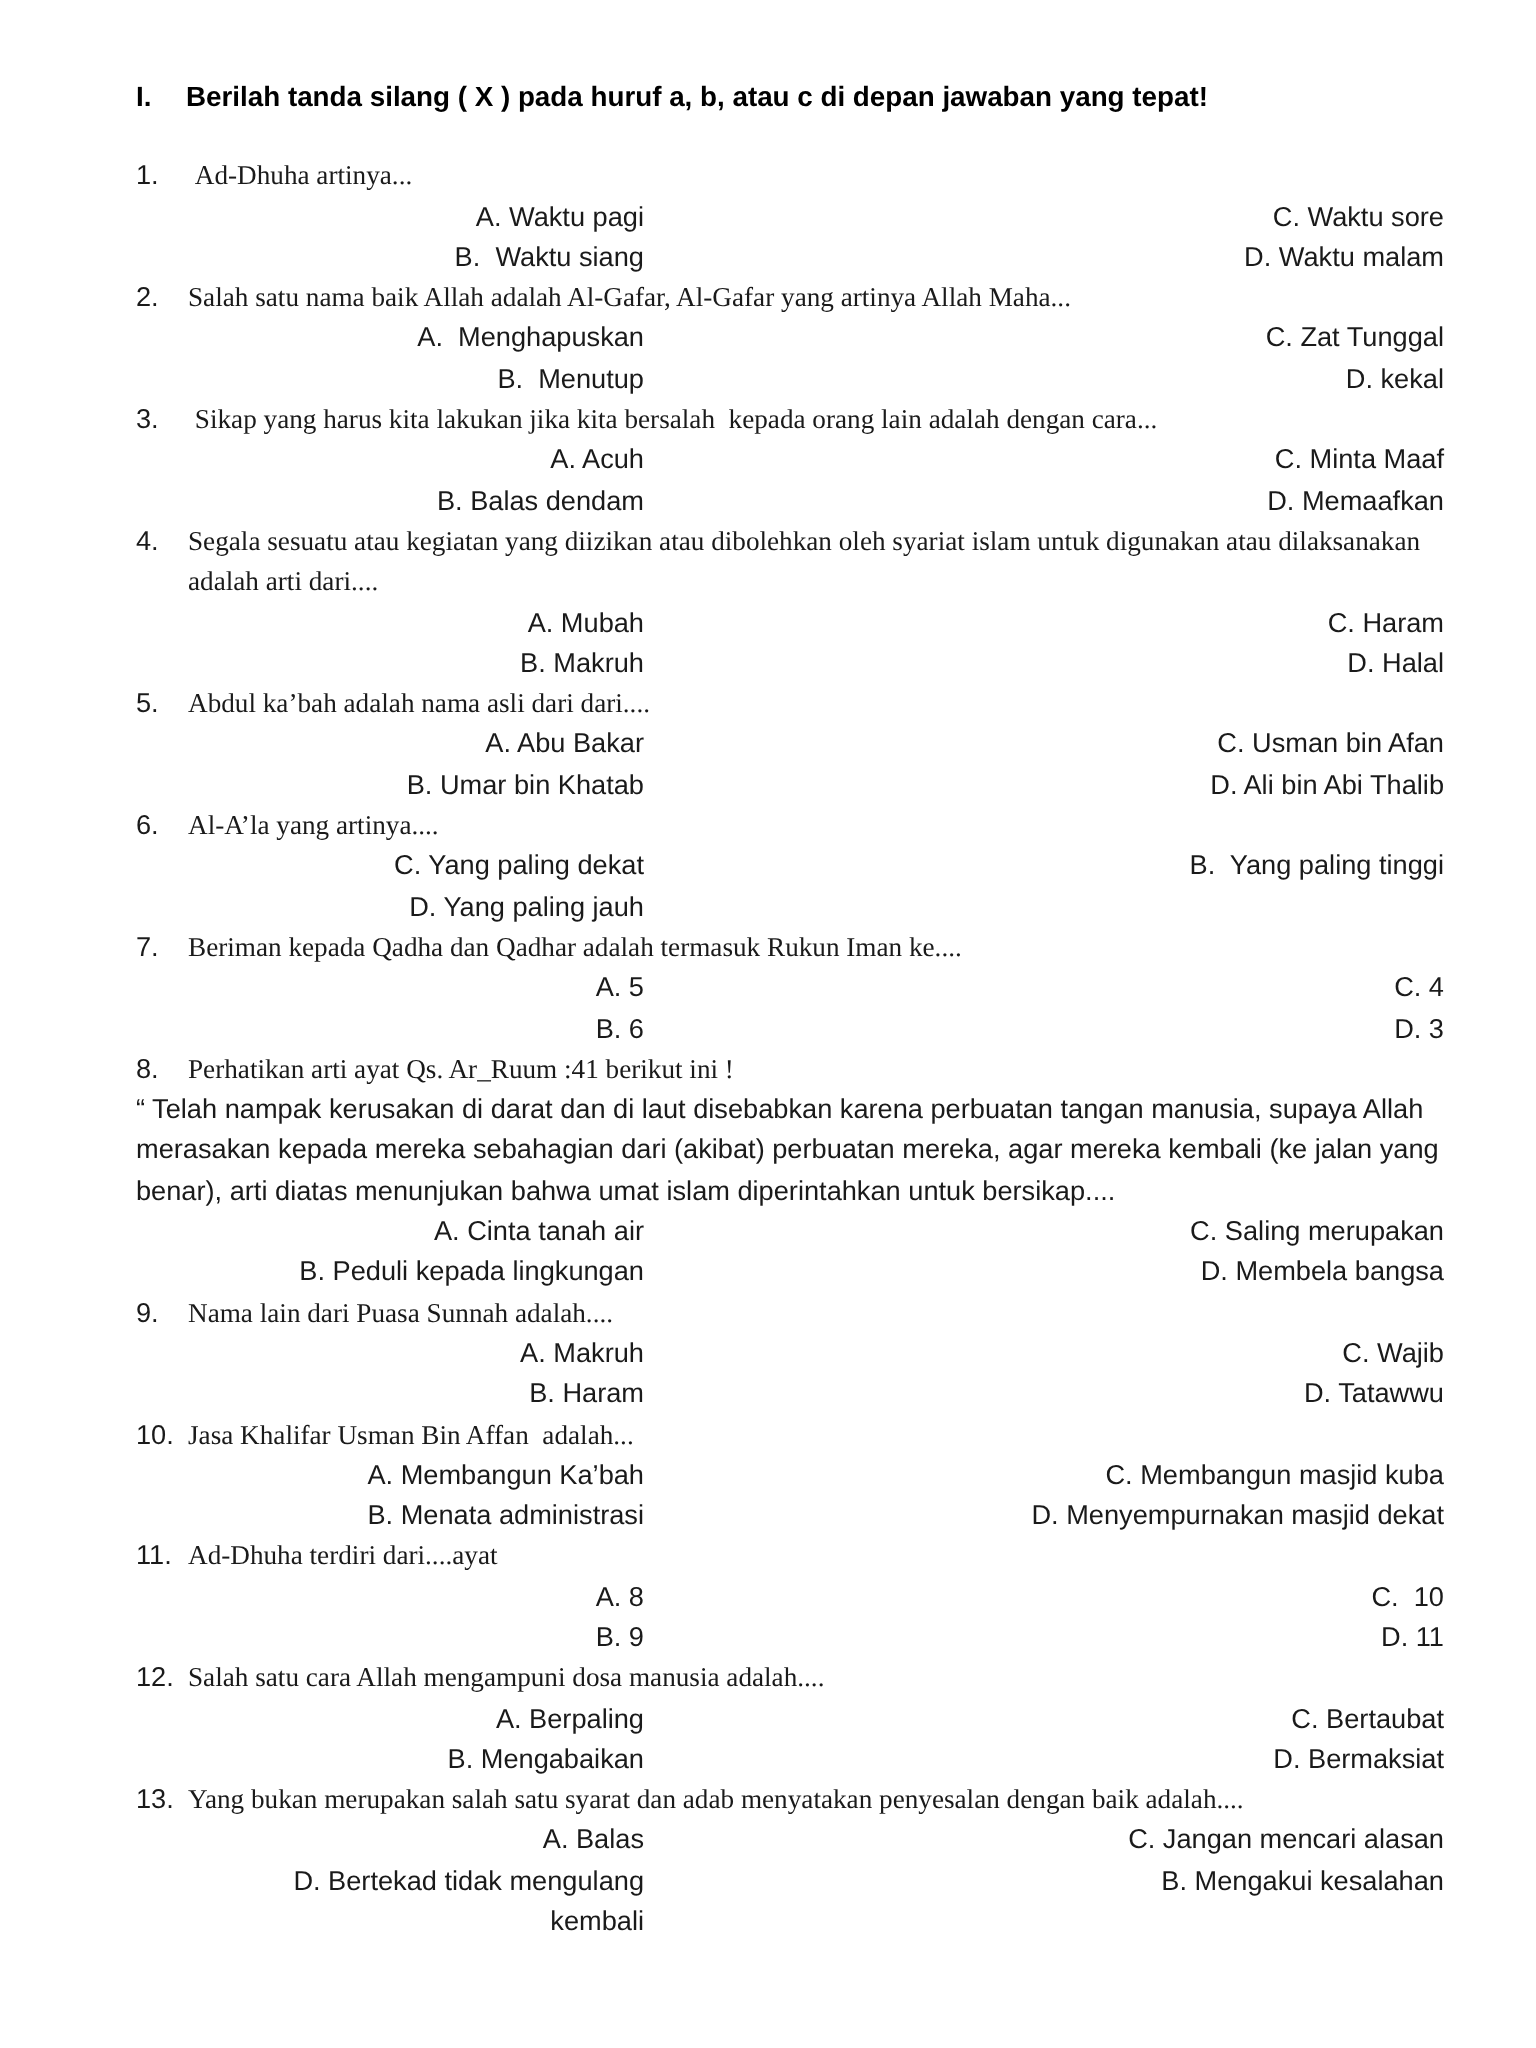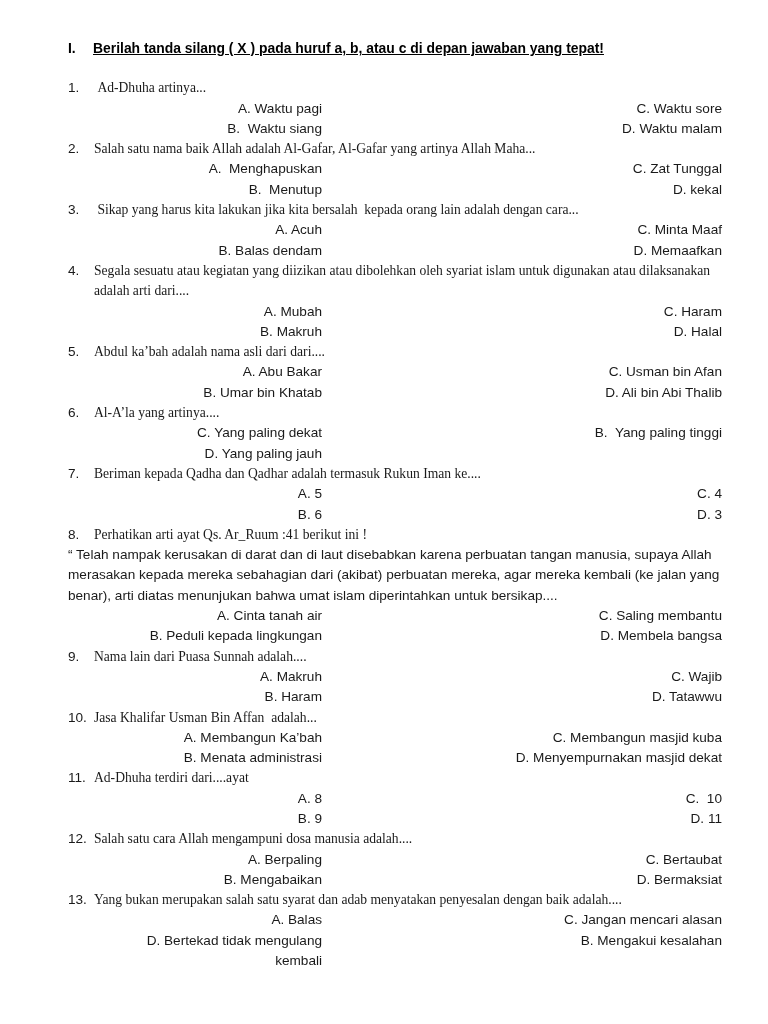--- a/index.html
+++ b/index.html
@@ -21,21 +21,21 @@
     line-height: 20.3px;
   }
   .heading {
     display: flex;
     font-weight: 700;
     font-size: 13.9px;
     color: #000;
     margin-bottom: 20px;
   }
   .sec-label { flex: 0 0 25px; }
-  .sec-title { text-decoration: underline; white-space: pre-wrap; }
+  .sec-title { white-space: pre-wrap; }
   .question { margin: 0; }
   .q-row { display: flex; }
   .q-num { flex: 0 0 26px; white-space: pre-wrap; }
   .q-text { flex: 1 1 auto; white-space: pre-wrap; font-family: Liberation Serif, serif; }
   .q-quote { white-space: pre-wrap; }
   .q-opts {
     margin-left: 26px;
     display: grid;
     grid-template-columns: 228px 1fr;
   }
@@ -135,21 +135,21 @@
           </div>
         </div>
         <div class="question">
           <div class="q-row">
             <span class="q-num">8.</span>
             <span class="q-text">Perhatikan arti ayat Qs. Ar_Ruum :41 berikut ini !</span>
           </div>
           <div class="q-quote">“ Telah nampak kerusakan di darat dan di laut disebabkan karena perbuatan tangan manusia, supaya Allah merasakan kepada mereka sebahagian dari (akibat) perbuatan mereka, agar mereka kembali (ke jalan yang benar), arti diatas menunjukan bahwa umat islam diperintahkan untuk bersikap....</div>
           <div class="q-opts">
             <span class="q-opt">A. Cinta tanah air</span>
-            <span class="q-opt">C. Saling membantu</span>
+            <span class="q-opt">C. Saling merupakan</span>
             <span class="q-opt">B. Peduli kepada lingkungan</span>
             <span class="q-opt">D. Membela bangsa</span>
           </div>
         </div>
         <div class="question">
           <div class="q-row">
             <span class="q-num">9.</span>
             <span class="q-text">Nama lain dari Puasa Sunnah adalah....</span>
           </div>
           <div class="q-opts">

